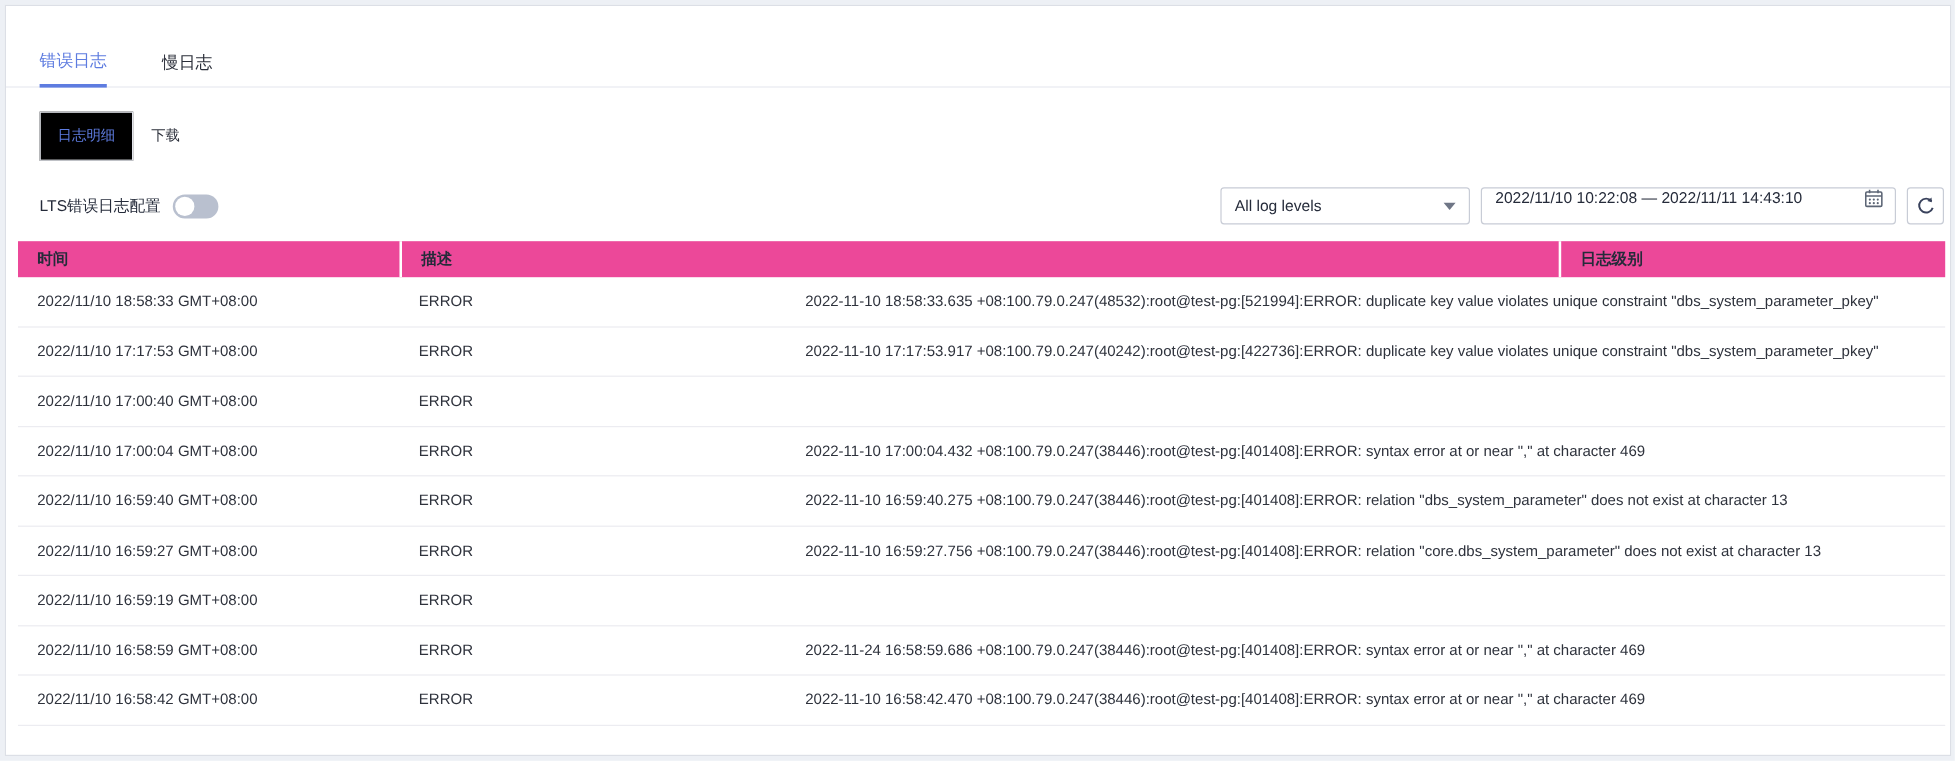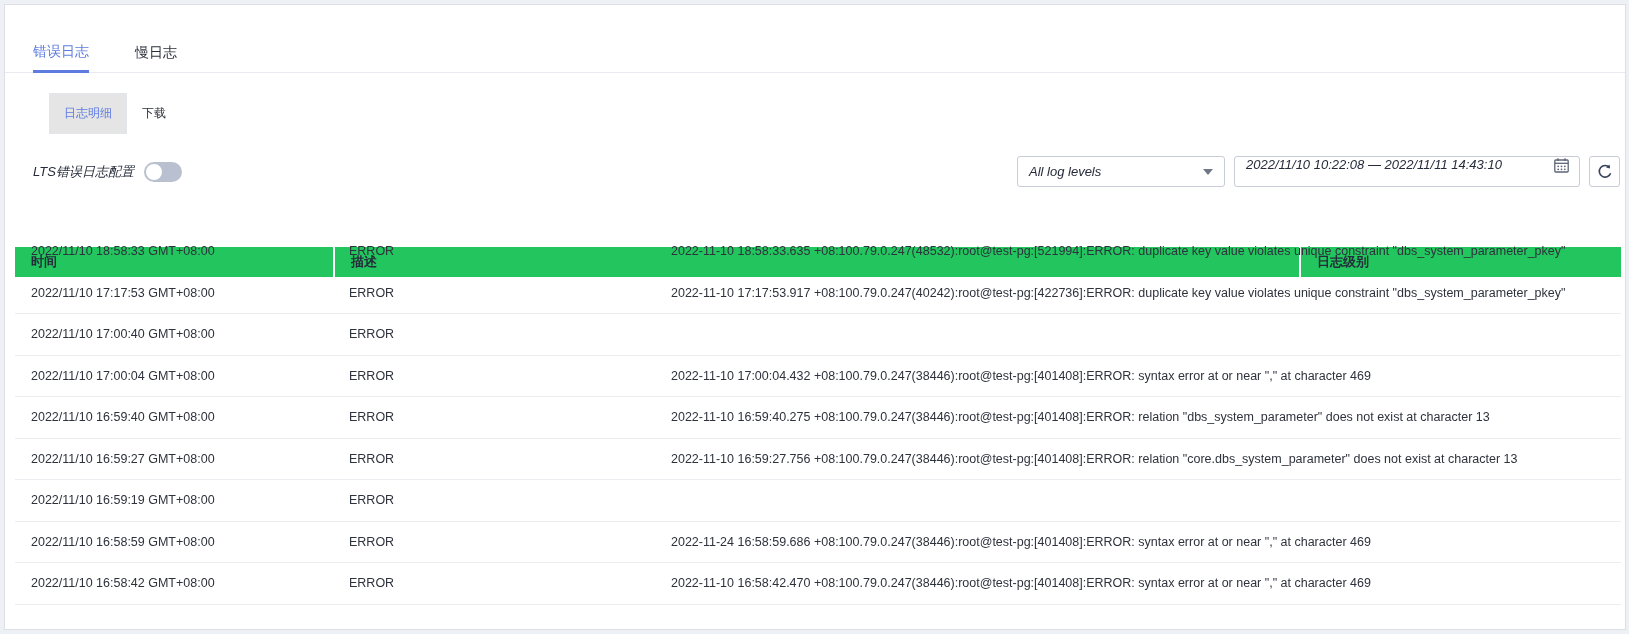--- a/index.html
+++ b/index.html
@@ -48,30 +48,28 @@
   }
   .sub-tab {
     padding: 11px 14px;
     color: #2b2f3a;
     cursor: pointer;
     border: 1px solid transparent;
   }
   .sub-tab.active {
     color: #5e7ce0;
     border: 1px solid #e3e5ec;
-    background: #e5e5e5;
-    margin-left: 16px;
+    background: #000000;
   }
   
   .controls {
     display: flex;
     justify-content: space-between;
     align-items: center;
     margin: 22px 5px 14px 28px;
-    font-style: italic;
   }
   .lts { display: flex; align-items: center; gap: 10px; font-size: 13px; }
   .toggle {
     width: 38px; height: 20px;
     border-radius: 10px;
     background: #b9c0cf;
     position: relative;
     display: inline-block;
     cursor: pointer;
   }
@@ -124,29 +122,28 @@
     display: flex;
     align-items: center;
     justify-content: center;
     cursor: pointer;
     padding: 0;
   }
   
   .table { margin: 0 4px 0 10px; }
   .thead { display: flex; height: 30px; }
   .th {
-    background: #22c55e;
+    background: #ec4899;
     height: 100%;
     display: flex;
     align-items: center;
     padding-left: 16px;
     font-size: 13px;
     font-weight: 700;
     color: #252b3a;
-    margin-top: 46px;
   }
   .th + .th { border-left: 2px solid #ffffff; }
   .col-time  { width: 318px; flex: none; }
   .col-level { width: 322px; flex: none; }
   .col-desc  { flex: 1; min-width: 0; }
   .tr {
     display: flex;
     height: 41.5px;
     align-items: center;
     border-bottom: 1px solid #ececf1;

